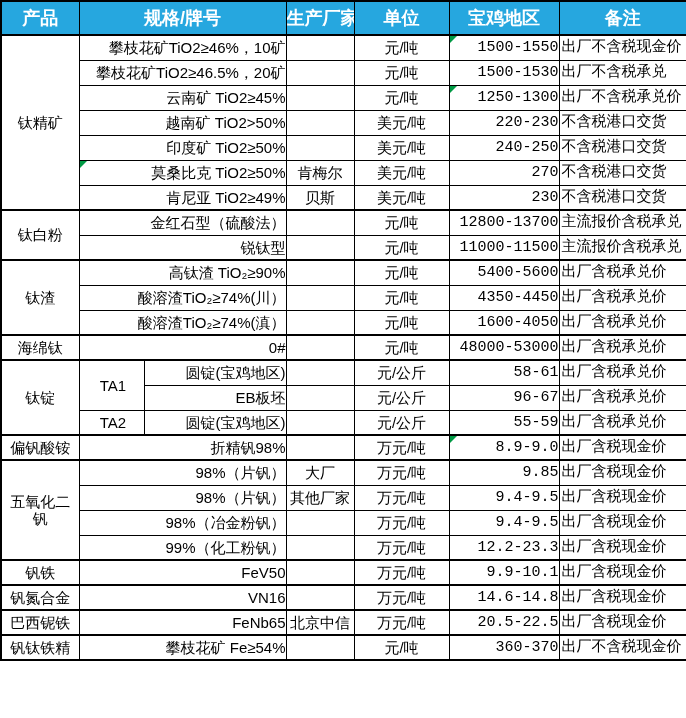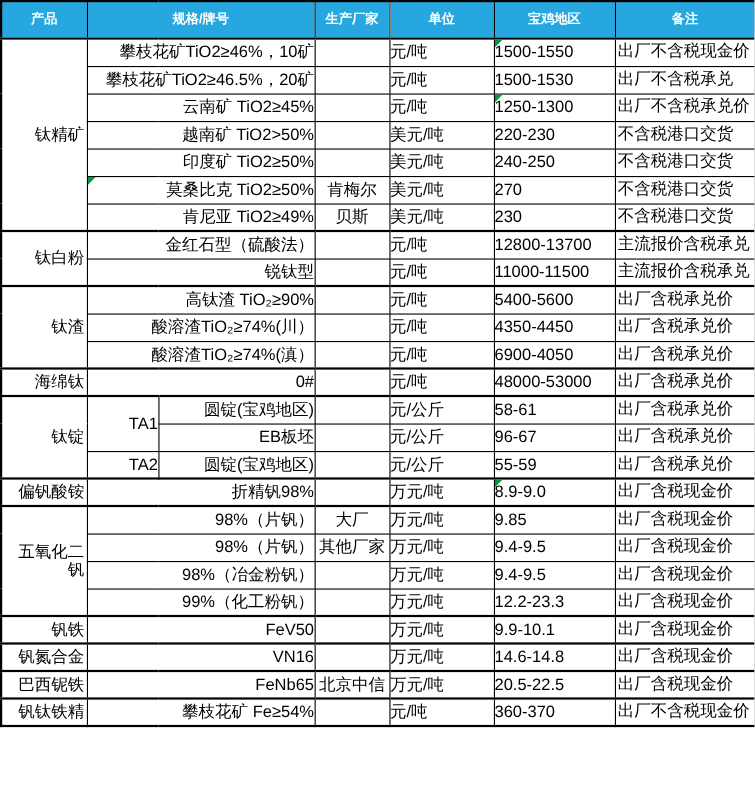--- a/index.html
+++ b/index.html
@@ -3,30 +3,30 @@
 <meta charset="utf-8">
 <style>
   html,body{margin:0;padding:0;background:#ffffff;}
   .page{width:686px;height:718px;background:#ffffff;position:relative;overflow:hidden;
         font-family:"Liberation Sans","DejaVu Sans",sans-serif;color:#000;}
   table.price-table{border-collapse:collapse;table-layout:fixed;width:686px;
         border:2px solid #000;}
   th,td{border:1px solid #000;overflow:hidden;white-space:nowrap;
         font-size:15px;line-height:1.15;vertical-align:middle;padding:0;}
   thead tr{height:34px;}
-  thead th{background:#26A7DF;color:#ffffff;font-weight:bold;font-size:12px;
+  thead th{background:#26A7DF;color:#ffffff;font-weight:bold;font-size:18px;
         border-bottom:2px solid #000;text-align:center;}
   tbody tr{height:25px;}
-  .c-prod{text-align:right;white-space:normal;padding:0 2px;margin-top:48px;}
+  .c-prod{text-align:center;white-space:normal;padding:0 2px;margin-top:48px;}
   .c-spec{text-align:right;padding-left:3px;}
-  .c-grade{text-align:right;padding-left:3px;}
+  .c-grade{text-align:center;padding-left:3px;}
   .c-shape{text-align:right;padding-left:3px;}
   .c-fact{text-align:center;}
-  .c-unit{}
-  .c-price{text-align:left;position:relative;}
+  .c-unit{text-align:center;}
+  .c-price{text-align:right;position:relative;font-family:Liberation Mono, monospace;}
   .c-note{text-align:left;padding-left:2px;font-family:Liberation Mono, monospace;}
   td.has-marker{position:relative;}
   .marker{position:absolute;top:0;left:0;width:0;height:0;
         border-top:7px solid #009A44;border-right:7px solid transparent;}
   tr.gs td{border-top:2px solid #000;}
 </style>
 </head>
 <body>
 
 <div class="page">
@@ -130,21 +130,21 @@
       <td colspan="2" class="c-spec">酸溶渣TiO₂≥74%(川）</td>
       <td class="c-fact"></td>
       <td class="c-unit">元/吨</td>
       <td class="c-price">4350-4450</td>
       <td class="c-note">出厂含税承兑价</td>
     </tr>
     <tr>
       <td colspan="2" class="c-spec">酸溶渣TiO₂≥74%(滇）</td>
       <td class="c-fact"></td>
       <td class="c-unit">元/吨</td>
-      <td class="c-price">6900-4050</td>
+      <td class="c-price">1600-4050</td>
       <td class="c-note">出厂含税承兑价</td>
     </tr>
 
     <tr class="gs">
       <td class="c-prod">海绵钛</td>
       <td colspan="2" class="c-spec">0#</td>
       <td class="c-fact"></td>
       <td class="c-unit">元/吨</td>
       <td class="c-price">48000-53000</td>
       <td class="c-note">出厂含税承兑价</td>

